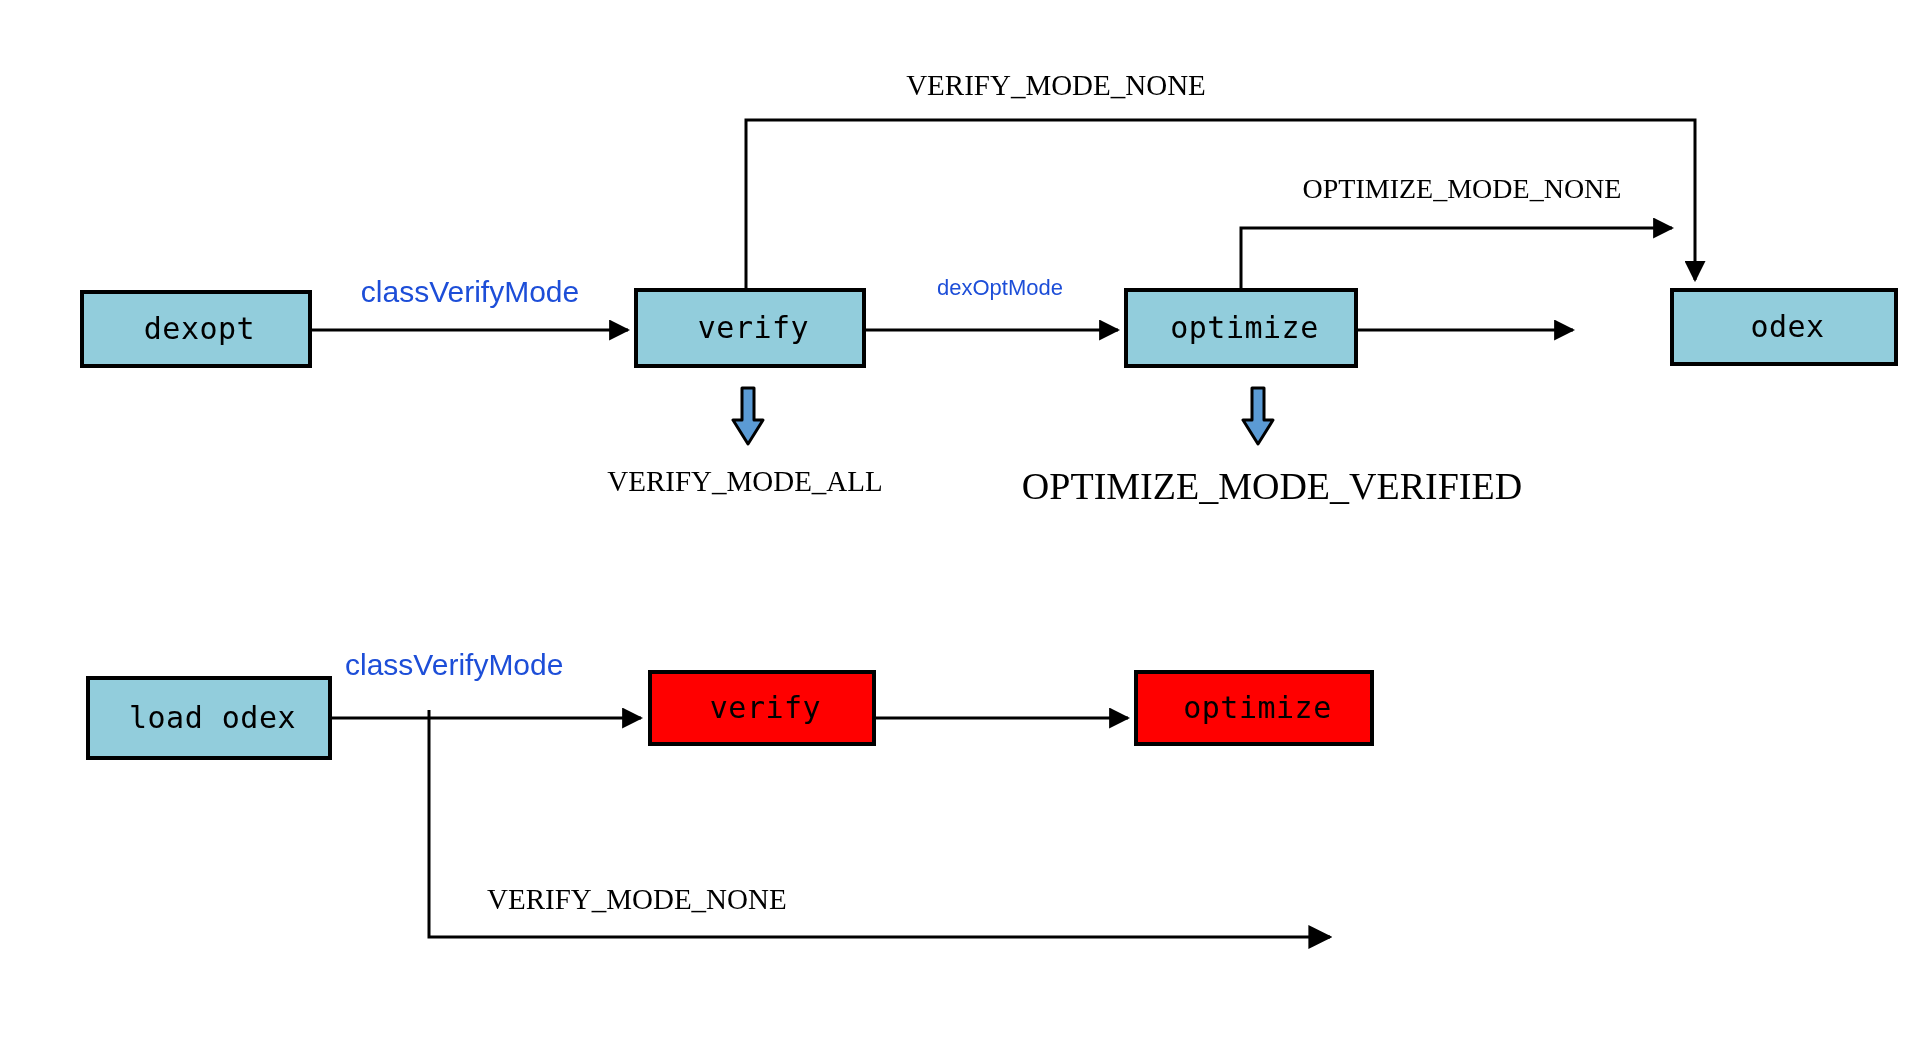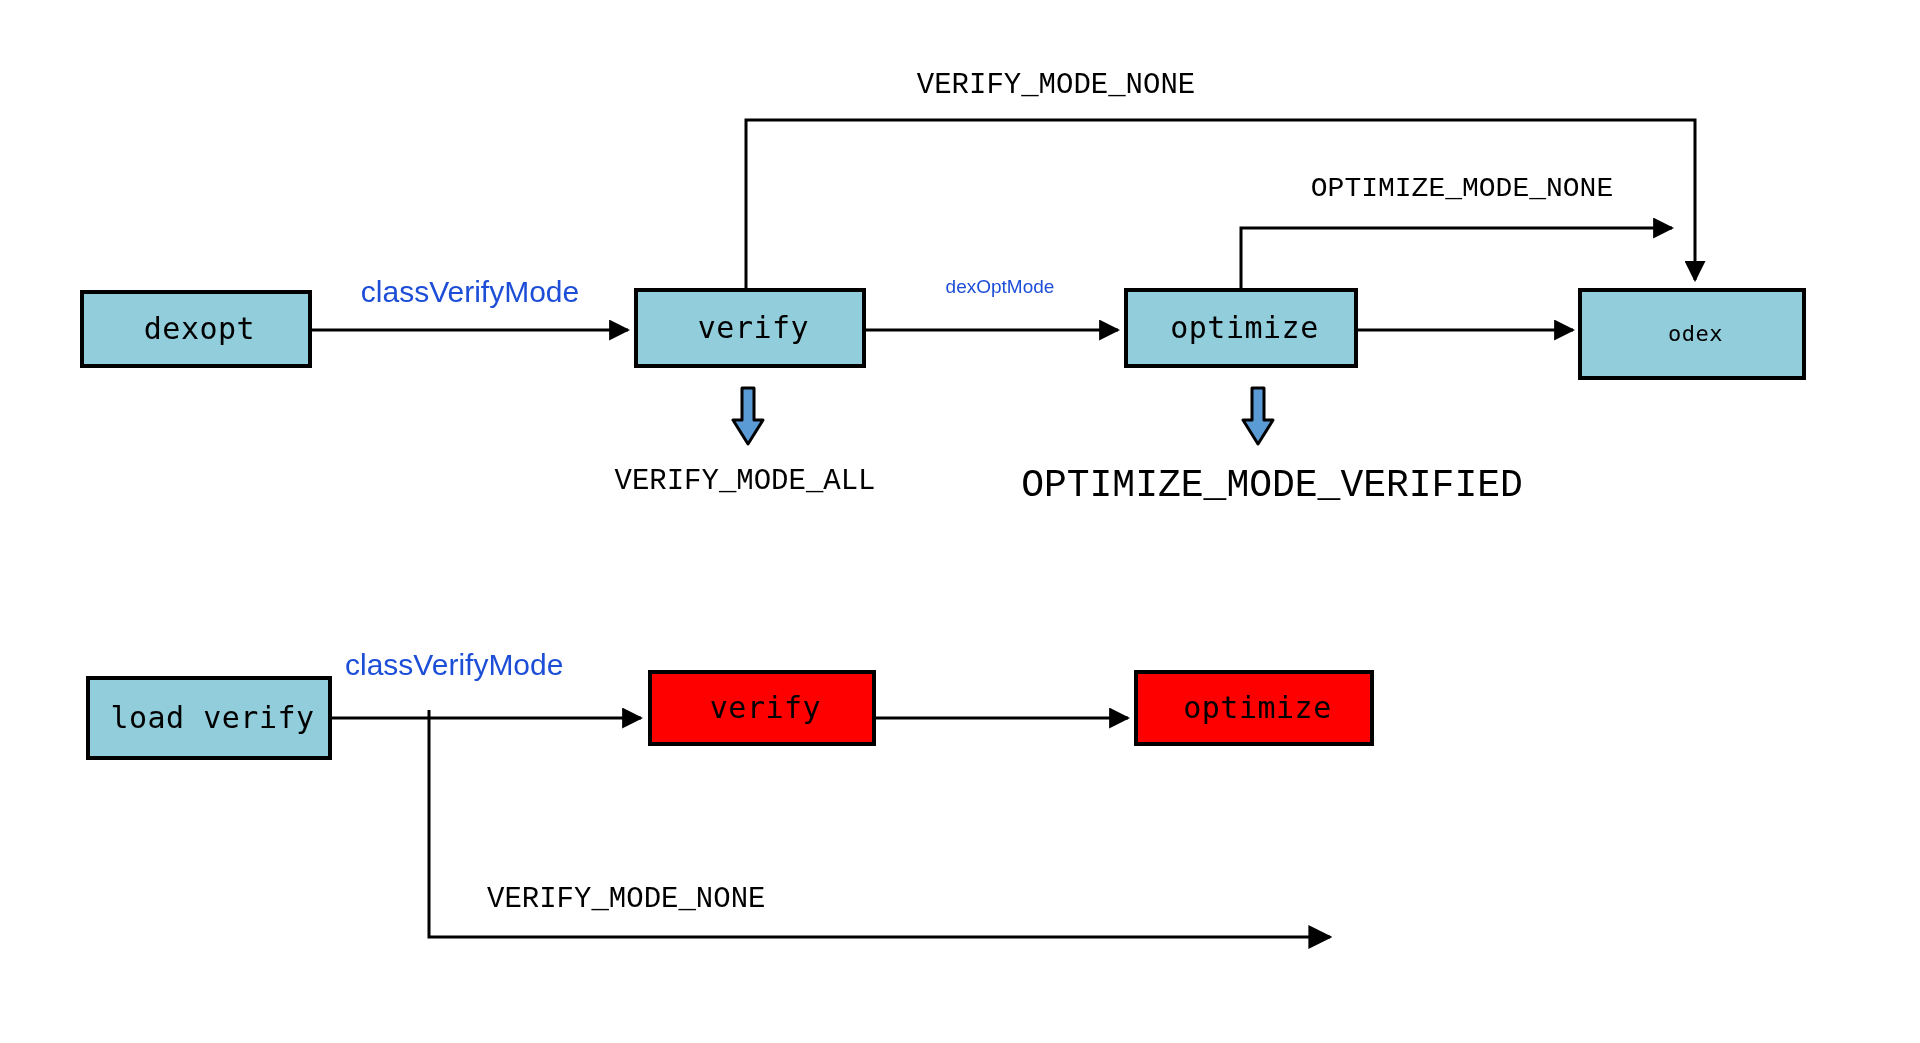--- a/index.html
+++ b/index.html
@@ -44,21 +44,21 @@
     color: #1d4ed8;
     font-family: "Liberation Sans", sans-serif;
     white-space: nowrap;
     line-height: 1;
   }
   .edge-label.centered { transform: translateX(-50%); }
 
   .mode-label {
     position: absolute;
     color: #000000;
-    font-family: Liberation Mono, monospace;
+    font-family: Liberation Serif, serif;
     white-space: nowrap;
     line-height: 1;
     transform: translateX(-50%);
   }
   .mode-label.left-anchor { transform: none; }
 
   .down-arrow {
     position: absolute;
     transform: translateX(-50%);
   }
@@ -116,27 +116,27 @@
   </div>
 
   <div class="node blue" style="left:634px; top:288px; width:232px; height:80px; font-size:30px;">
     <span>verify</span>
   </div>
 
   <div class="node blue" style="left:1124px; top:288px; width:234px; height:80px; font-size:30px;">
     <span>optimize</span>
   </div>
 
-  <div class="node blue" style="left:1578px; top:288px; width:228px; height:92px; font-size:22px;">
+  <div class="node blue" style="left:1670px; top:288px; width:228px; height:78px; font-size:30px;">
     <span>odex</span>
   </div>
 
   <div class="edge-label centered" style="left:470px; top:277px; font-size:30px;">classVerifyMode</div>
 
-  <div class="edge-label centered" style="left:1000px; top:277px; font-size:19px;">dexOptMode</div>
+  <div class="edge-label centered" style="left:1000px; top:277px; font-size:22px;">dexOptMode</div>
 
   <div class="mode-label" style="left:1056px; top:71px; font-size:29px;">VERIFY_MODE_NONE</div>
 
   <div class="mode-label" style="left:1462px; top:175px; font-size:28px;">OPTIMIZE_MODE_NONE</div>
 
   <div class="mode-label" style="left:745px; top:467px; font-size:29px;">VERIFY_MODE_ALL</div>
 
   <div class="mode-label" style="left:1272px; top:467px; font-size:38px;">OPTIMIZE_MODE_VERIFIED</div>
 
   <div class="down-arrow" style="left:748px; top:386px;">
@@ -145,21 +145,21 @@
     </svg>
   </div>
 
   <div class="down-arrow" style="left:1258px; top:386px;">
     <svg width="36" height="62" viewBox="0 0 36 62" xmlns="http://www.w3.org/2000/svg">
       <path d="M 12 2 L 24 2 L 24 34 L 33 34 L 18 58 L 3 34 L 12 34 Z" fill="#5b9bd5" stroke="#000000" stroke-width="3" stroke-linejoin="round"></path>
     </svg>
   </div>
 
   <div class="node blue" style="left:86px; top:676px; width:246px; height:84px; font-size:30px;">
-    <span>load verify</span>
+    <span>load odex</span>
   </div>
 
   <div class="node red" style="left:648px; top:670px; width:228px; height:76px; font-size:30px;">
     <span>verify</span>
   </div>
 
   <div class="node red" style="left:1134px; top:670px; width:240px; height:76px; font-size:30px;">
     <span>optimize</span>
   </div>
 

